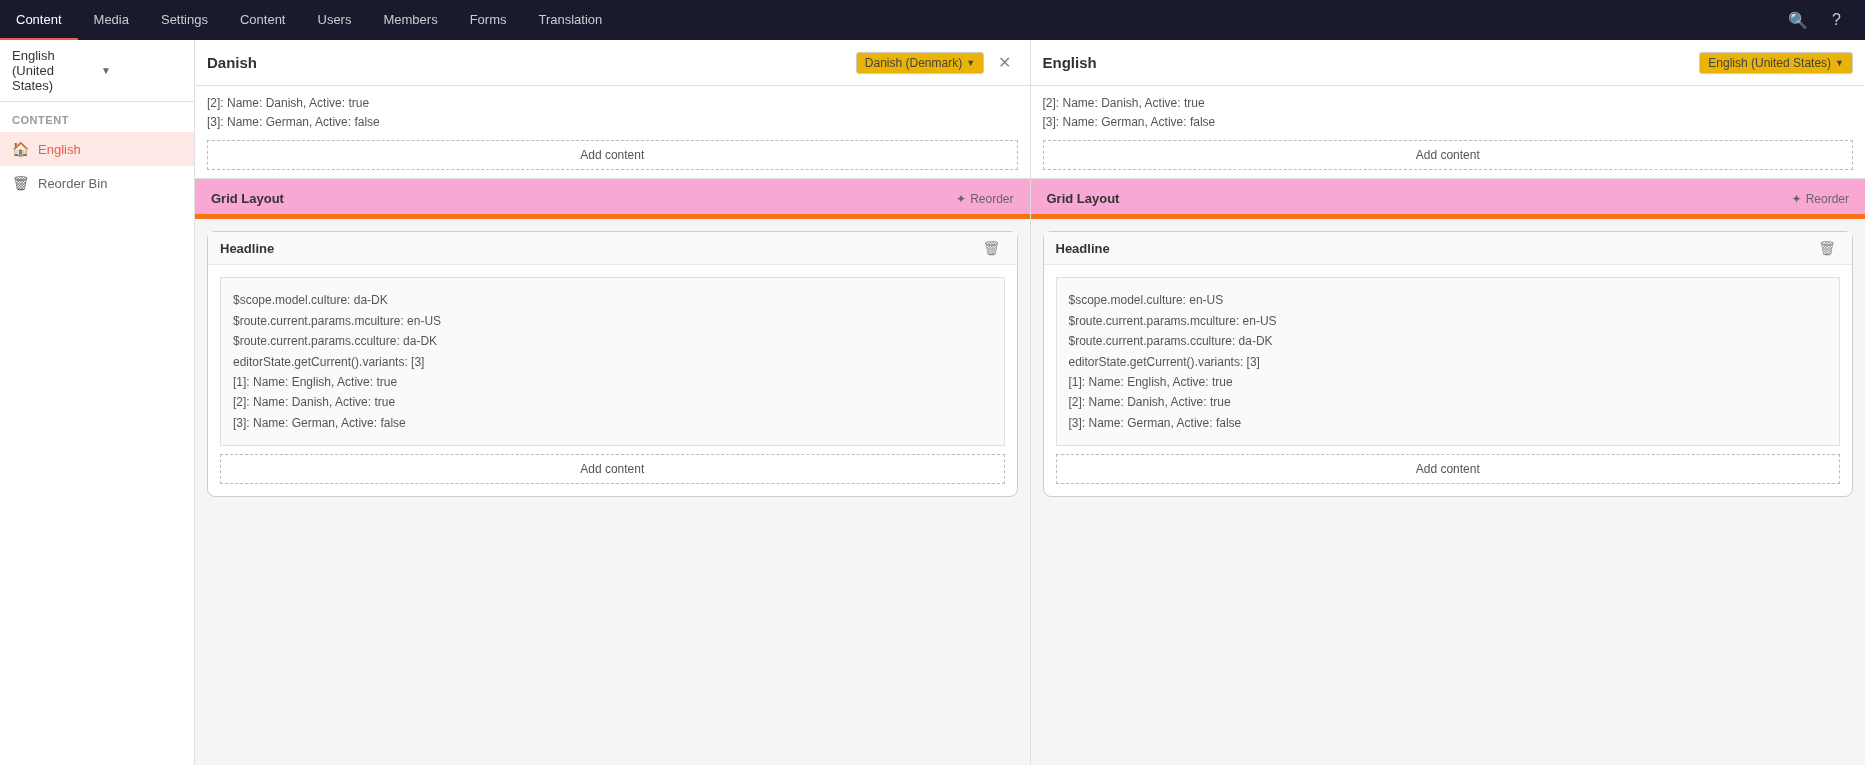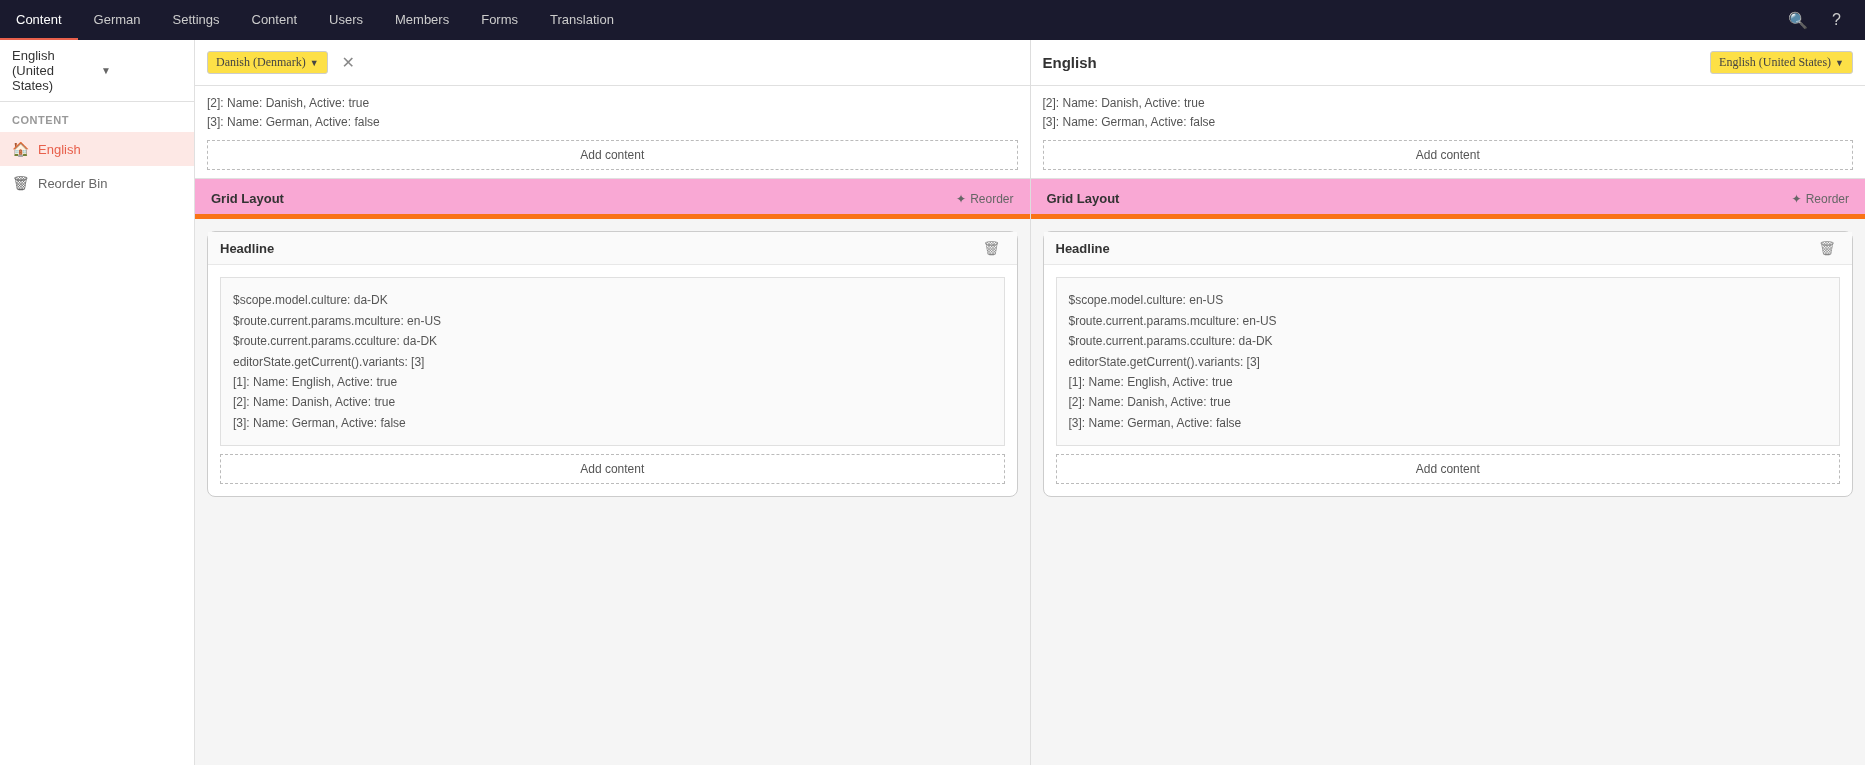--- a/index.html
+++ b/index.html
@@ -137,28 +137,27 @@
     .pane-title {
       font-size: 15px;
       font-weight: 600;
       color: #333;
       flex: 1;
     }
     .lang-badge {
       display: flex;
       align-items: center;
       gap: 4px;
-      background: #fde047;
+      background: #eab308;
       border: 1px solid #ccc;
       border-radius: 3px;
       padding: 3px 8px;
       font-size: 12px;
       color: #444;
       cursor: pointer;
-      font-family: Liberation Serif, serif;
     }
     .lang-badge .chevron { font-size: 9px; }
     .close-btn {
       background: none;
       border: none;
       font-size: 16px;
       color: #888;
       cursor: pointer;
       padding: 2px 6px;
       display: flex;
@@ -287,21 +286,21 @@
       font-size: 12px;
       cursor: pointer;
       text-align: center;
     }
   </style>
 </head>
 <body>
 
 <nav class="top-nav">
   <div class="top-nav-item active">Content</div>
-  <div class="top-nav-item">German</div>
+  <div class="top-nav-item">Media</div>
   <div class="top-nav-item">Settings</div>
   <div class="top-nav-item">Content</div>
   <div class="top-nav-item">Users</div>
   <div class="top-nav-item">Members</div>
   <div class="top-nav-item">Forms</div>
   <div class="top-nav-item">Translation</div>
   <div class="top-nav-right">
     <button class="nav-icon-btn">
       <span>🔍</span>
     </button>
@@ -326,20 +325,21 @@
     <div class="sidebar-item">
       <span class="item-icon trash">🗑</span>
       <span class="item-label trash-label">Reorder Bin</span>
     </div>
   </aside>
 
   <div class="content-area">
 
     <div class="editor-pane">
       <div class="pane-header">
+        <span class="pane-title">Danish</span>
         <div class="lang-badge">
           <span>Danish (Denmark)</span>
           <span class="chevron">▼</span>
         </div>
         <button class="close-btn">✕</button>
       </div>
       <div class="pane-content">
 
         <div class="top-partial">
           <div class="partial-text">

